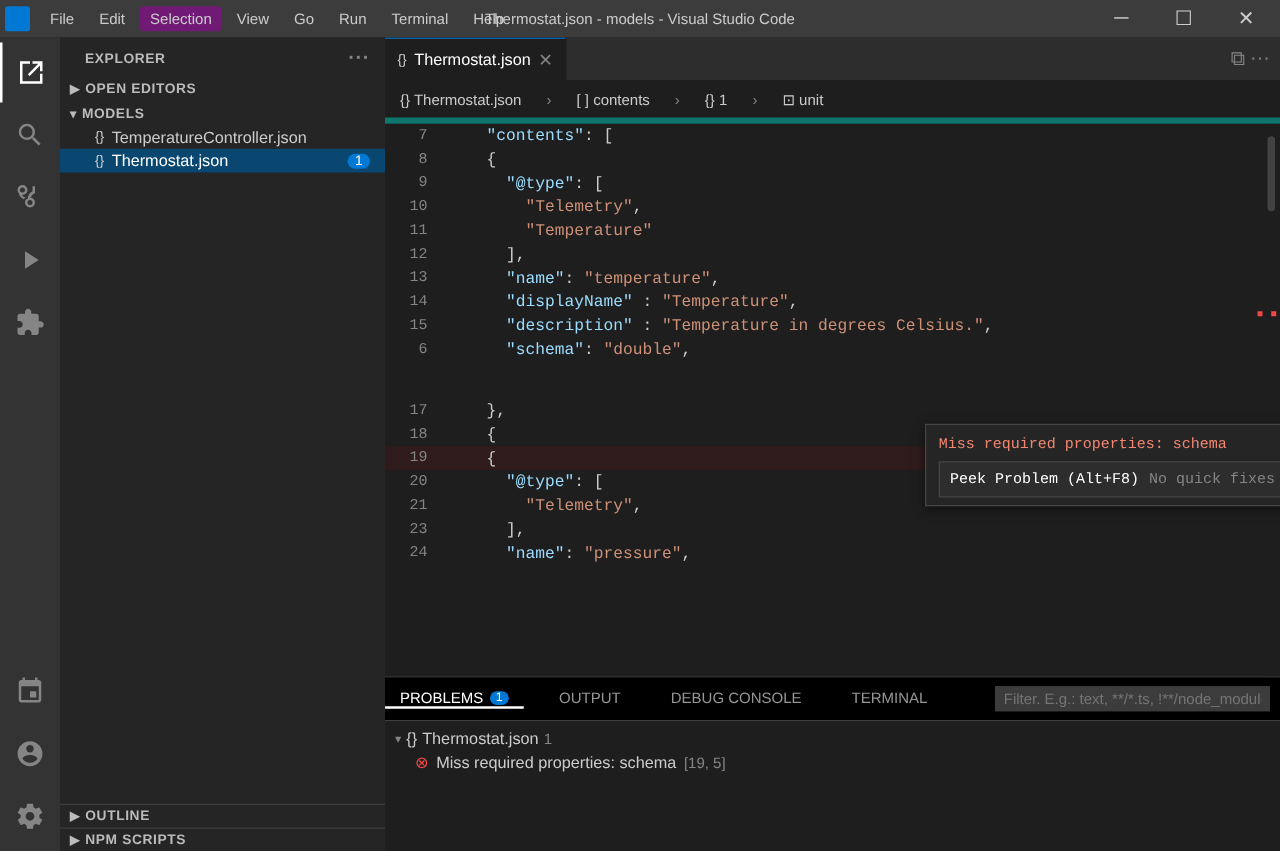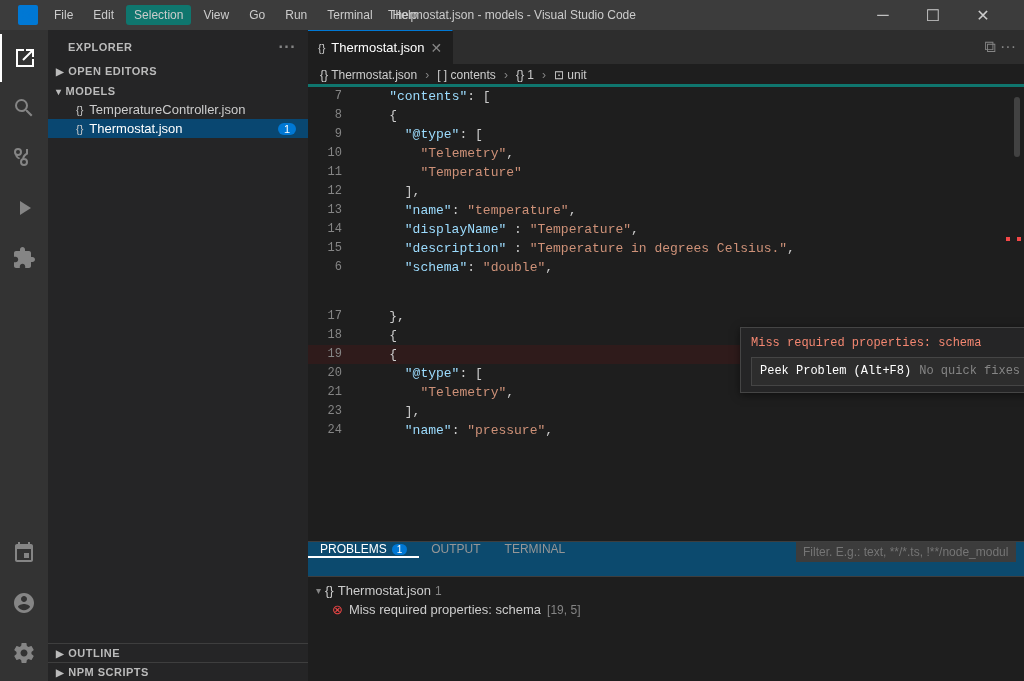--- a/index.html
+++ b/index.html
@@ -1,26 +1,26 @@
 <!DOCTYPE html>
 <html><head>
   <meta charset="utf-8">
   <style>
     * { margin: 0; padding: 0; box-sizing: border-box; }
     body { width: 1024px; height: 681px; overflow: hidden; font-family: 'Segoe UI', sans-serif; background: #1e1e1e; color: #cccccc; font-size: 13px; }
 
     
     #titlebar {
       height: 30px; background: #3c3c3c; display: flex; align-items: center;
-      justify-content: space-between; padding: 0 18px; user-select: none;
+      justify-content: space-between; padding: 0 4px; user-select: none;
     }
     #titlebar-left { display: flex; align-items: center; gap: 8px; }
     #titlebar-menu { display: flex; gap: 4px; }
     .menu-item { padding: 3px 8px; font-size: 12px; color: #cccccc; cursor: pointer; border-radius: 3px; }
-    .menu-item.active { background: #0f766e; }
+    .menu-item.active { background: #701a75; }
     #titlebar-title { font-size: 12px; color: #cccccc; position: absolute; left: 50%; transform: translateX(-50%); }
     #titlebar-controls { display: flex; gap: 4px; }
     .title-btn { width: 46px; height: 30px; display: flex; align-items: center; justify-content: center; cursor: pointer; font-size: 16px; }
     #vscode-icon { width: 20px; height: 20px; background: #0078d4; border-radius: 2px; display: flex; align-items: center; justify-content: center; color: white; font-size: 11px; font-weight: bold; }
 
     
     #main { display: flex; height: calc(681px - 30px); }
 
     
     #activity-bar {
@@ -53,21 +53,21 @@
     #editor-area { flex: 1; display: flex; flex-direction: column; overflow: hidden; }
 
     
     #tab-bar { height: 35px; background: #2d2d2d; display: flex; align-items: stretch; border-bottom: 1px solid #1e1e1e; }
     .tab { display: flex; align-items: center; padding: 0 10px; gap: 6px; font-size: 13px; cursor: pointer; color: #969696; background: #2d2d2d; border-right: 1px solid #1e1e1e; min-width: 140px; }
     .tab.active { background: #1e1e1e; color: #ffffff; border-top: 1px solid #0078d4; }
     .tab-close { font-size: 14px; color: #858585; }
     .tab-icon { font-size: 11px; color: #cccccc; }
 
     
-    #breadcrumb { height: 22px; background: #1e1e1e; display: flex; align-items: center; padding: 0 12px; gap: 8px; font-size: 12px; color: #cccccc; border-bottom: 3px solid #0f766e; }
+    #breadcrumb { height: 34px; background: #1e1e1e; display: flex; align-items: center; padding: 0 12px; gap: 20px; font-size: 12px; color: #cccccc; border-bottom: 5px solid #0f766e; }
     .bc-sep { color: #858585; }
     .bc-item { color: #cccccc; cursor: pointer; }
 
     
     #editor-content { flex: 1; background: #1e1e1e; overflow: hidden; display: flex; flex-direction: column; position: relative; }
     #code-area { flex: 1; overflow: hidden; font-family: 'Consolas', 'Courier New', monospace; font-size: 13px; line-height: 19px; padding: 0; }
     .code-line { display: flex; align-items: flex-start; }
     .line-num { width: 50px; text-align: right; color: #858585; padding-right: 16px; flex-shrink: 0; user-select: none; font-size: 12px; padding-top: 0; }
     .line-content { flex: 1; white-space: pre; }
     .c-string { color: #ce9178; }
@@ -91,21 +91,21 @@
     .peek-link { color: #ffffff; cursor: pointer; font-size: 12px; }
     .no-fixes { color: #858585; font-size: 12px; }
 
     
     #scrollbar { width: 14px; background: #1e1e1e; position: absolute; right: 0; top: 0; bottom: 0; }
     #scrollbar-thumb { width: 6px; height: 60px; background: #424242; margin: 2px auto; border-radius: 3px; margin-top: 10px; }
     #error-marker { width: 4px; height: 4px; background: #f44747; position: absolute; right: 3px; top: 150px; }
 
     
     #bottom-panel { height: 140px; background: #1e1e1e; border-top: 1px solid #3e3e3e; display: flex; flex-direction: column; }
-    #panel-tabs { display: flex; align-items: flex-start; height: 35px; background: #0c4a6e; gap: 0; border-bottom: 1px solid #3e3e3e; }
+    #panel-tabs { display: flex; align-items: center; height: 35px; background: #000000; gap: 16px; border-bottom: 1px solid #3e3e3e; }
     .panel-tab { padding: 0 12px; display: flex; align-items: center; gap: 5px; cursor: pointer; color: #969696; font-size: 12px; border-bottom: 2px solid transparent; }
     .panel-tab.active { color: #ffffff; border-bottom: 2px solid #ffffff; }
     .panel-badge { background: #0078d4; color: white; border-radius: 10px; padding: 0 5px; font-size: 10px; }
     #panel-filter { margin-left: auto; display: flex; align-items: center; padding-right: 8px; }
     #filter-input { background: #3c3c3c; border: 1px solid #3c3c3c; color: #cccccc; font-size: 12px; padding: 2px 6px; outline: none; width: 220px; }
 
     #panel-content { flex: 1; overflow-y: auto; padding: 4px 0; }
     .problem-group { }
     .problem-group-header { display: flex; align-items: center; padding: 2px 8px; cursor: pointer; gap: 4px; }
     .problem-item { display: flex; align-items: center; padding: 2px 8px 2px 24px; cursor: pointer; gap: 6px; }
@@ -350,20 +350,23 @@
       </div>
 
       <div id="bottom-panel">
         <div id="panel-tabs">
           <div class="panel-tab active">
             <span>PROBLEMS</span>
             <span class="panel-badge">1</span>
           </div>
           <div class="panel-tab">
             <span>OUTPUT</span>
+          </div>
+          <div class="panel-tab">
+            <span>DEBUG CONSOLE</span>
           </div>
           <div class="panel-tab">
             <span>TERMINAL</span>
           </div>
           <div id="panel-filter">
             <input id="filter-input" type="text" placeholder="Filter. E.g.: text, **/*.ts, !**/node_modules/**" style="">
           </div>
         </div>
 
         <div id="panel-content">

